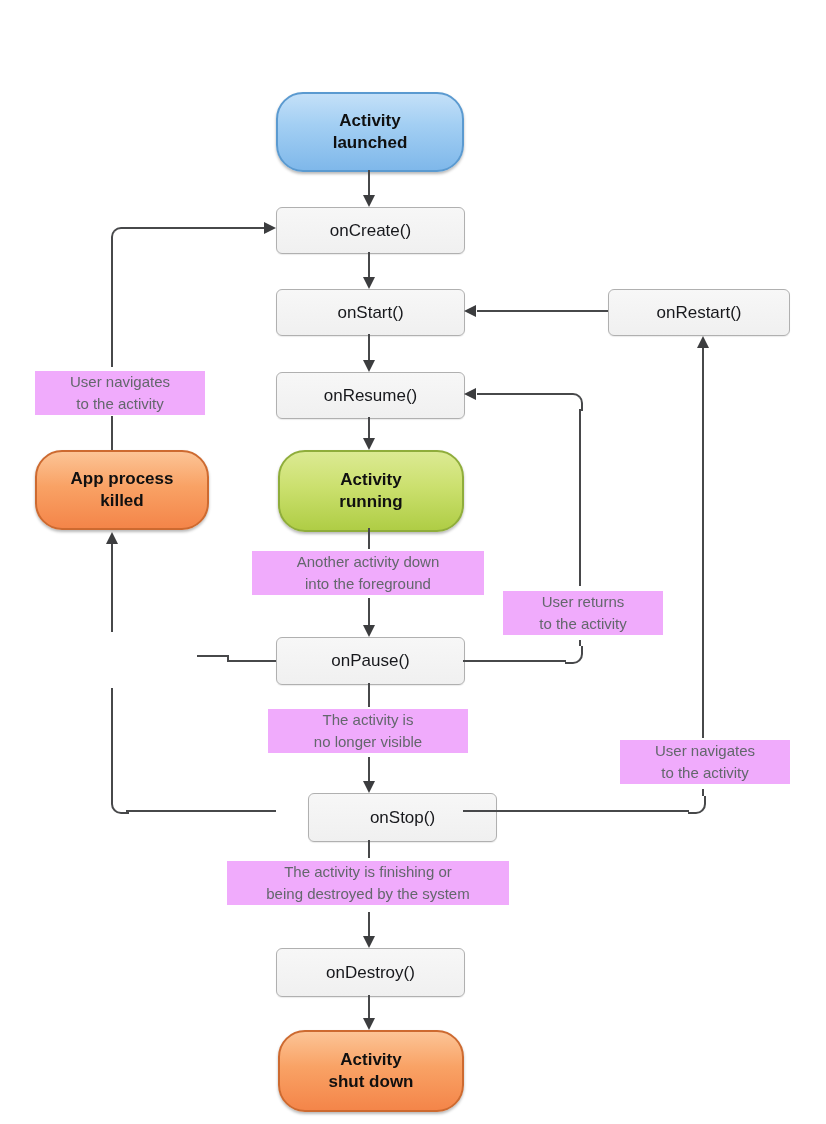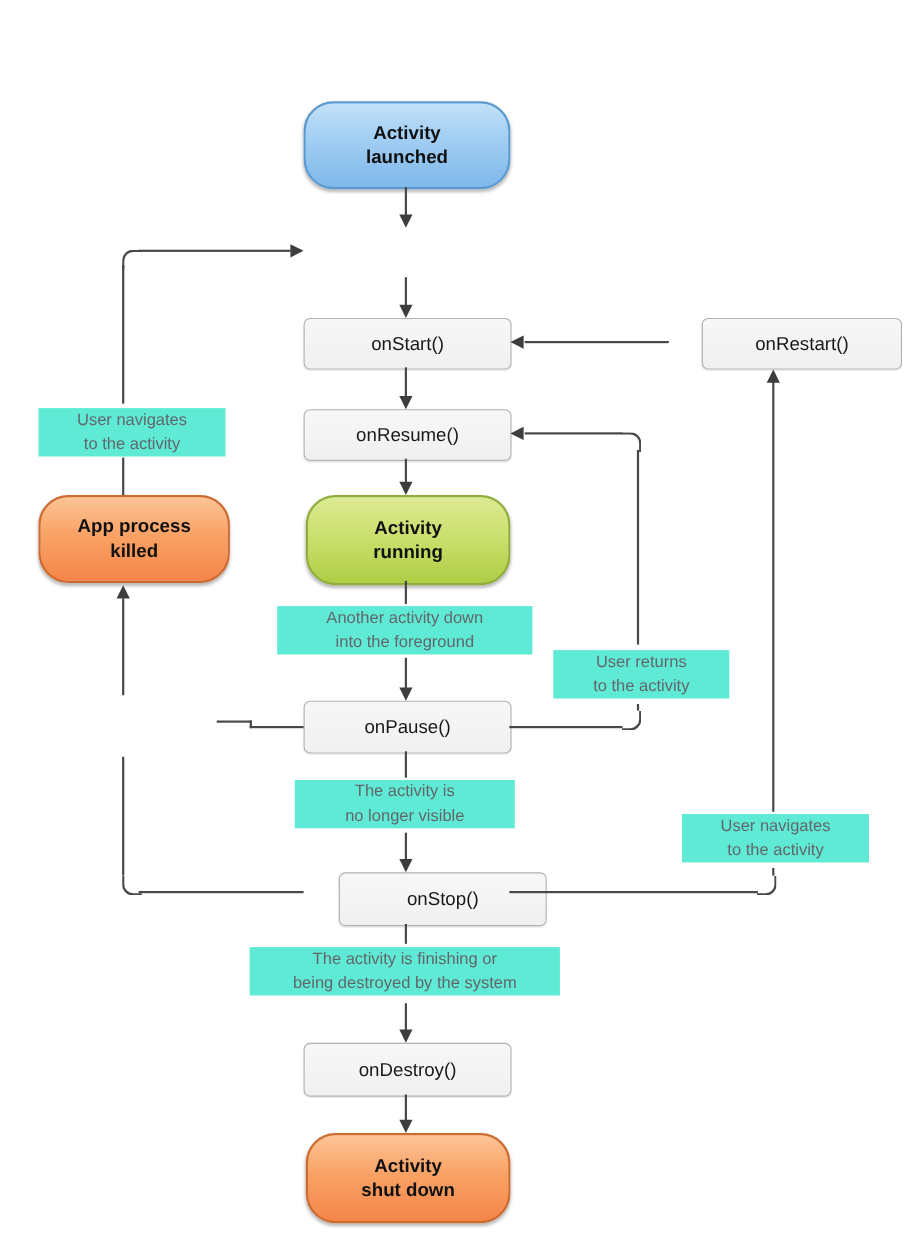--- a/index.html
+++ b/index.html
@@ -30,21 +30,21 @@
   .cb{
     position:absolute;display:flex;align-items:center;justify-content:center;
     font-size:17px;color:#17181c;
     background:linear-gradient(180deg,#f7f7f7 0%,#f0f0f0 100%);
     border:1px solid #b0b0b0;border-radius:6px;
     box-shadow:0 1px 1px rgba(0,0,0,0.08);
   }
   
   .ann{
     position:absolute;text-align:center;font-size:15px;line-height:22px;
-    color:#63676c;white-space:pre-line;background:#5eead4;
+    color:#63676c;white-space:pre-line;background:#f0abfc;
   }
   
   .vline{position:absolute;width:2px;background:#47484a;}
   .hline{position:absolute;height:2px;background:#47484a;}
   .corner{position:absolute;width:16px;height:16px;}
   .corner.br{border-right:2px solid #47484a;border-bottom:2px solid #47484a;border-bottom-right-radius:10px;}
   .corner.bl{border-left:2px solid #47484a;border-bottom:2px solid #47484a;border-bottom-left-radius:10px;}
   .corner.tr{border-top:2px solid #47484a;border-right:2px solid #47484a;border-top-right-radius:10px;}
   .corner.tl{border-left:2px solid #47484a;border-top:2px solid #47484a;border-top-left-radius:10px;}
   .arr{position:absolute;width:0;height:0;}
@@ -63,24 +63,25 @@
 
   <div class="pill green" style="left:278px;top:450px;width:182px;height:78px;">Activity
 running</div>
 
   <div class="pill orange" style="left:35px;top:450px;width:170px;height:76px;">App process
 killed</div>
 
   <div class="pill orange" style="left:278px;top:1030px;width:182px;height:78px;">Activity
 shut down</div>
 
+  <div class="cb" style="left:276px;top:207px;width:187px;height:45px;">onCreate()</div>
 
   <div class="cb" style="left:276px;top:289px;width:187px;height:45px;text-align:right;">onStart()</div>
 
-  <div class="cb" style="left:608px;top:289px;width:180px;height:45px;margin-left:30px;">onRestart()</div>
+  <div class="cb" style="left:608px;top:289px;width:180px;height:45px;">onRestart()</div>
 
   <div class="cb" style="left:276px;top:372px;width:187px;height:45px;">onResume()</div>
 
   <div class="cb" style="left:276px;top:637px;width:187px;height:46px;">onPause()</div>
 
   <div class="cb" style="left:276px;top:793px;width:187px;height:47px;margin-left:32px;">onStop()</div>
 
   <div class="cb" style="left:276px;top:948px;width:187px;height:47px;">onDestroy()</div>
 
   <div class="ann" style="left:35px;top:371px;width:170px;">User navigates

